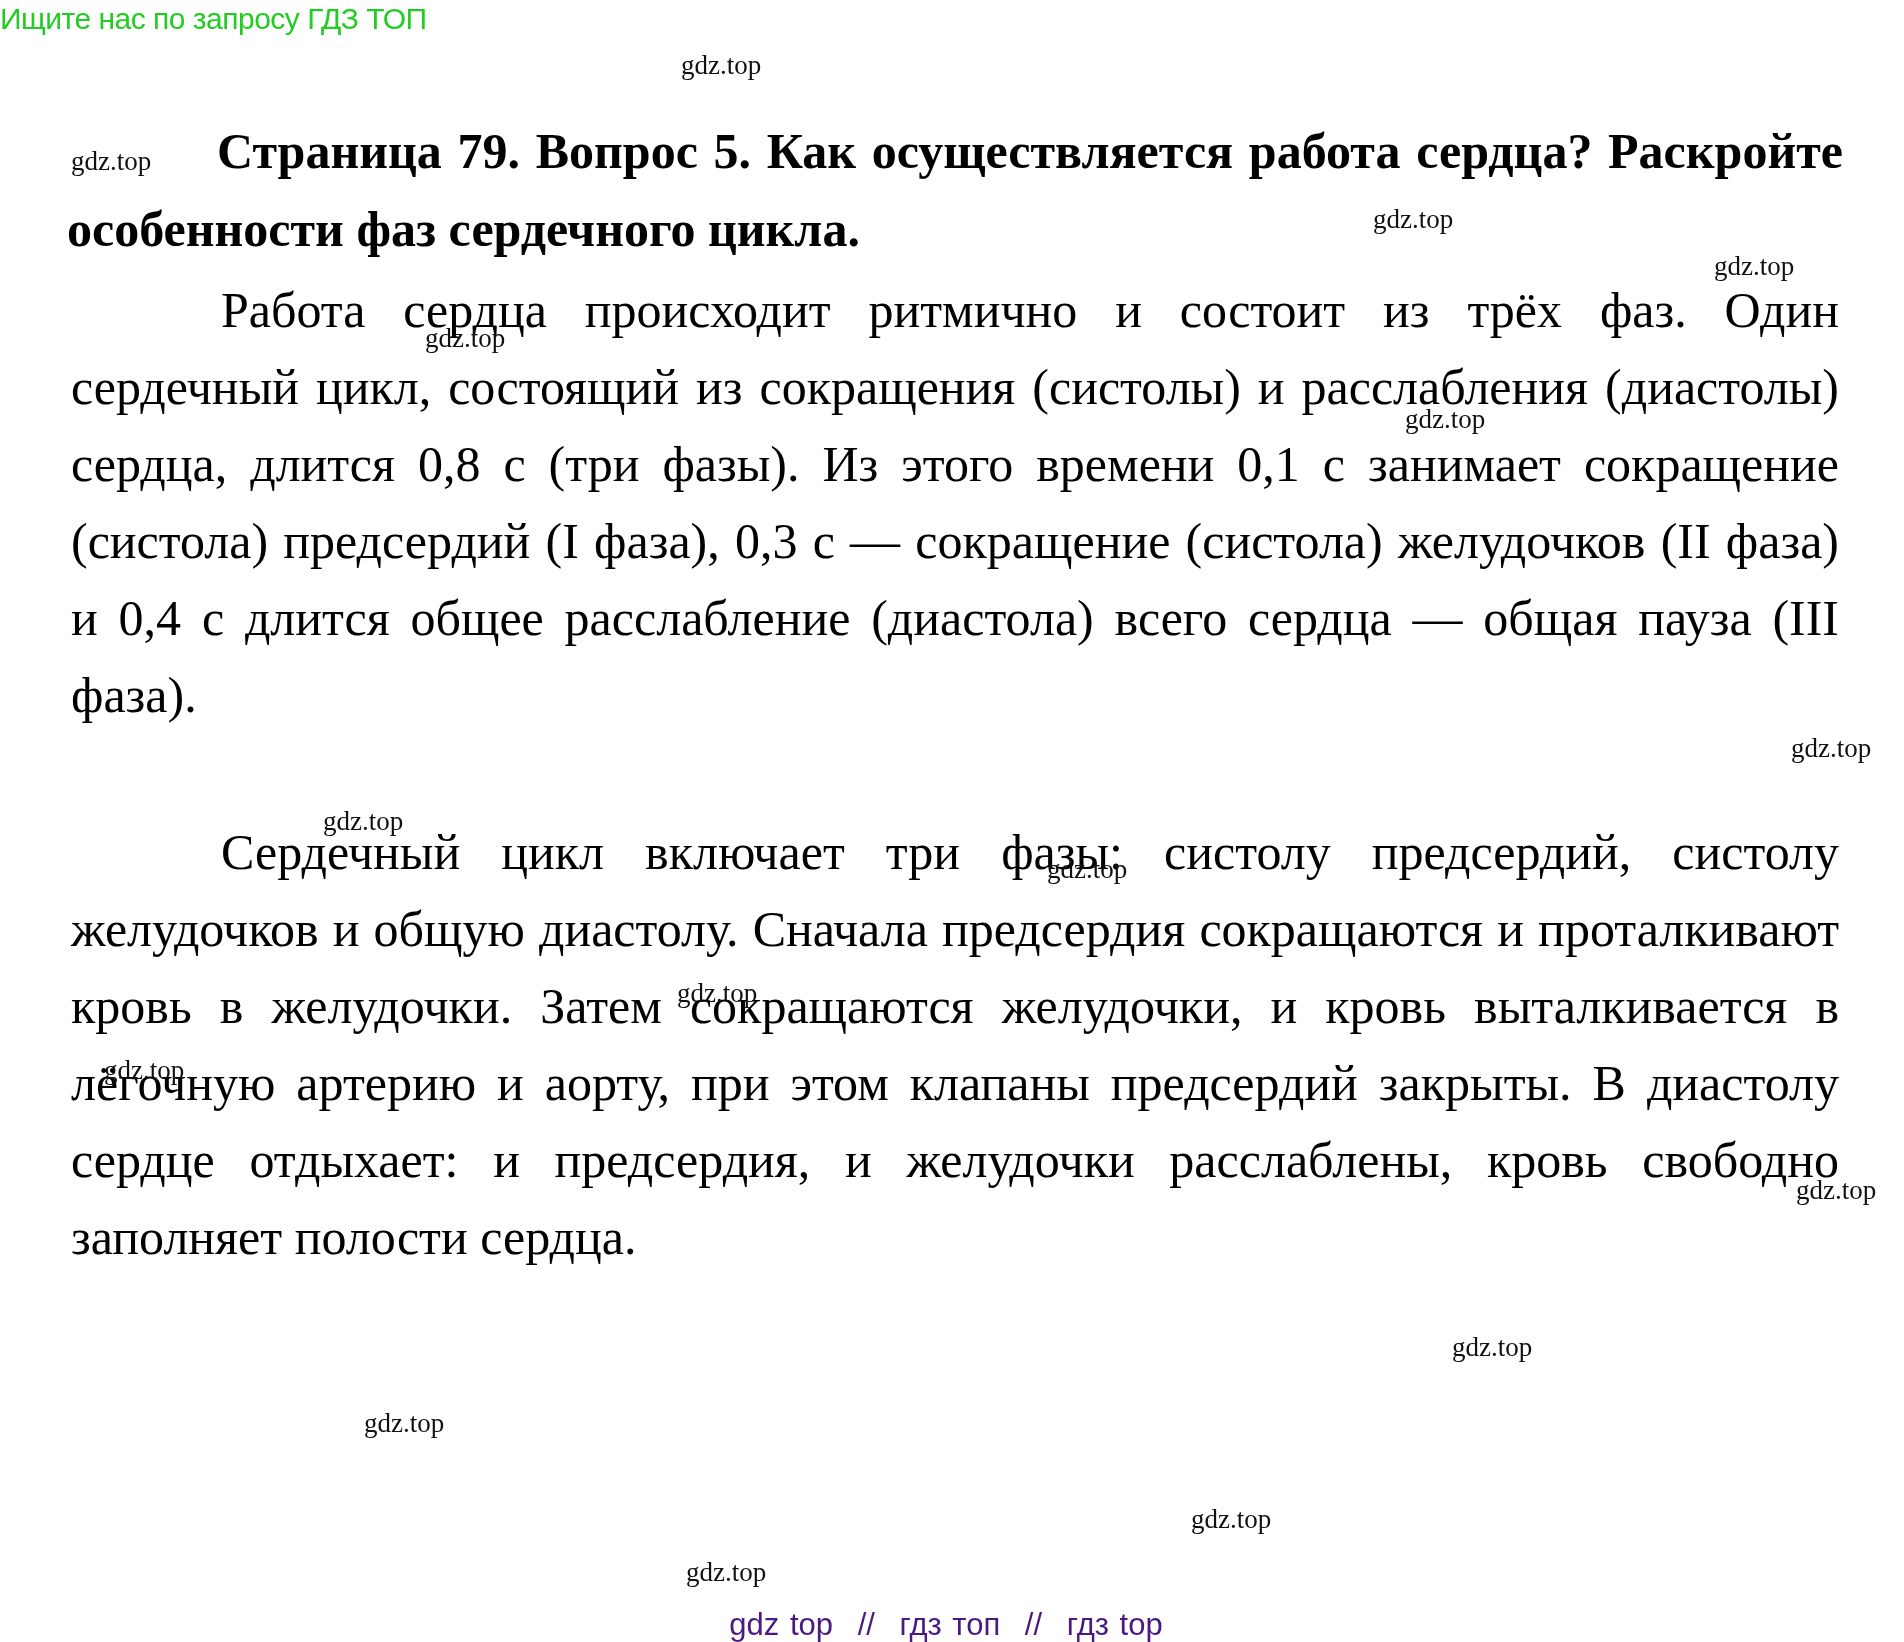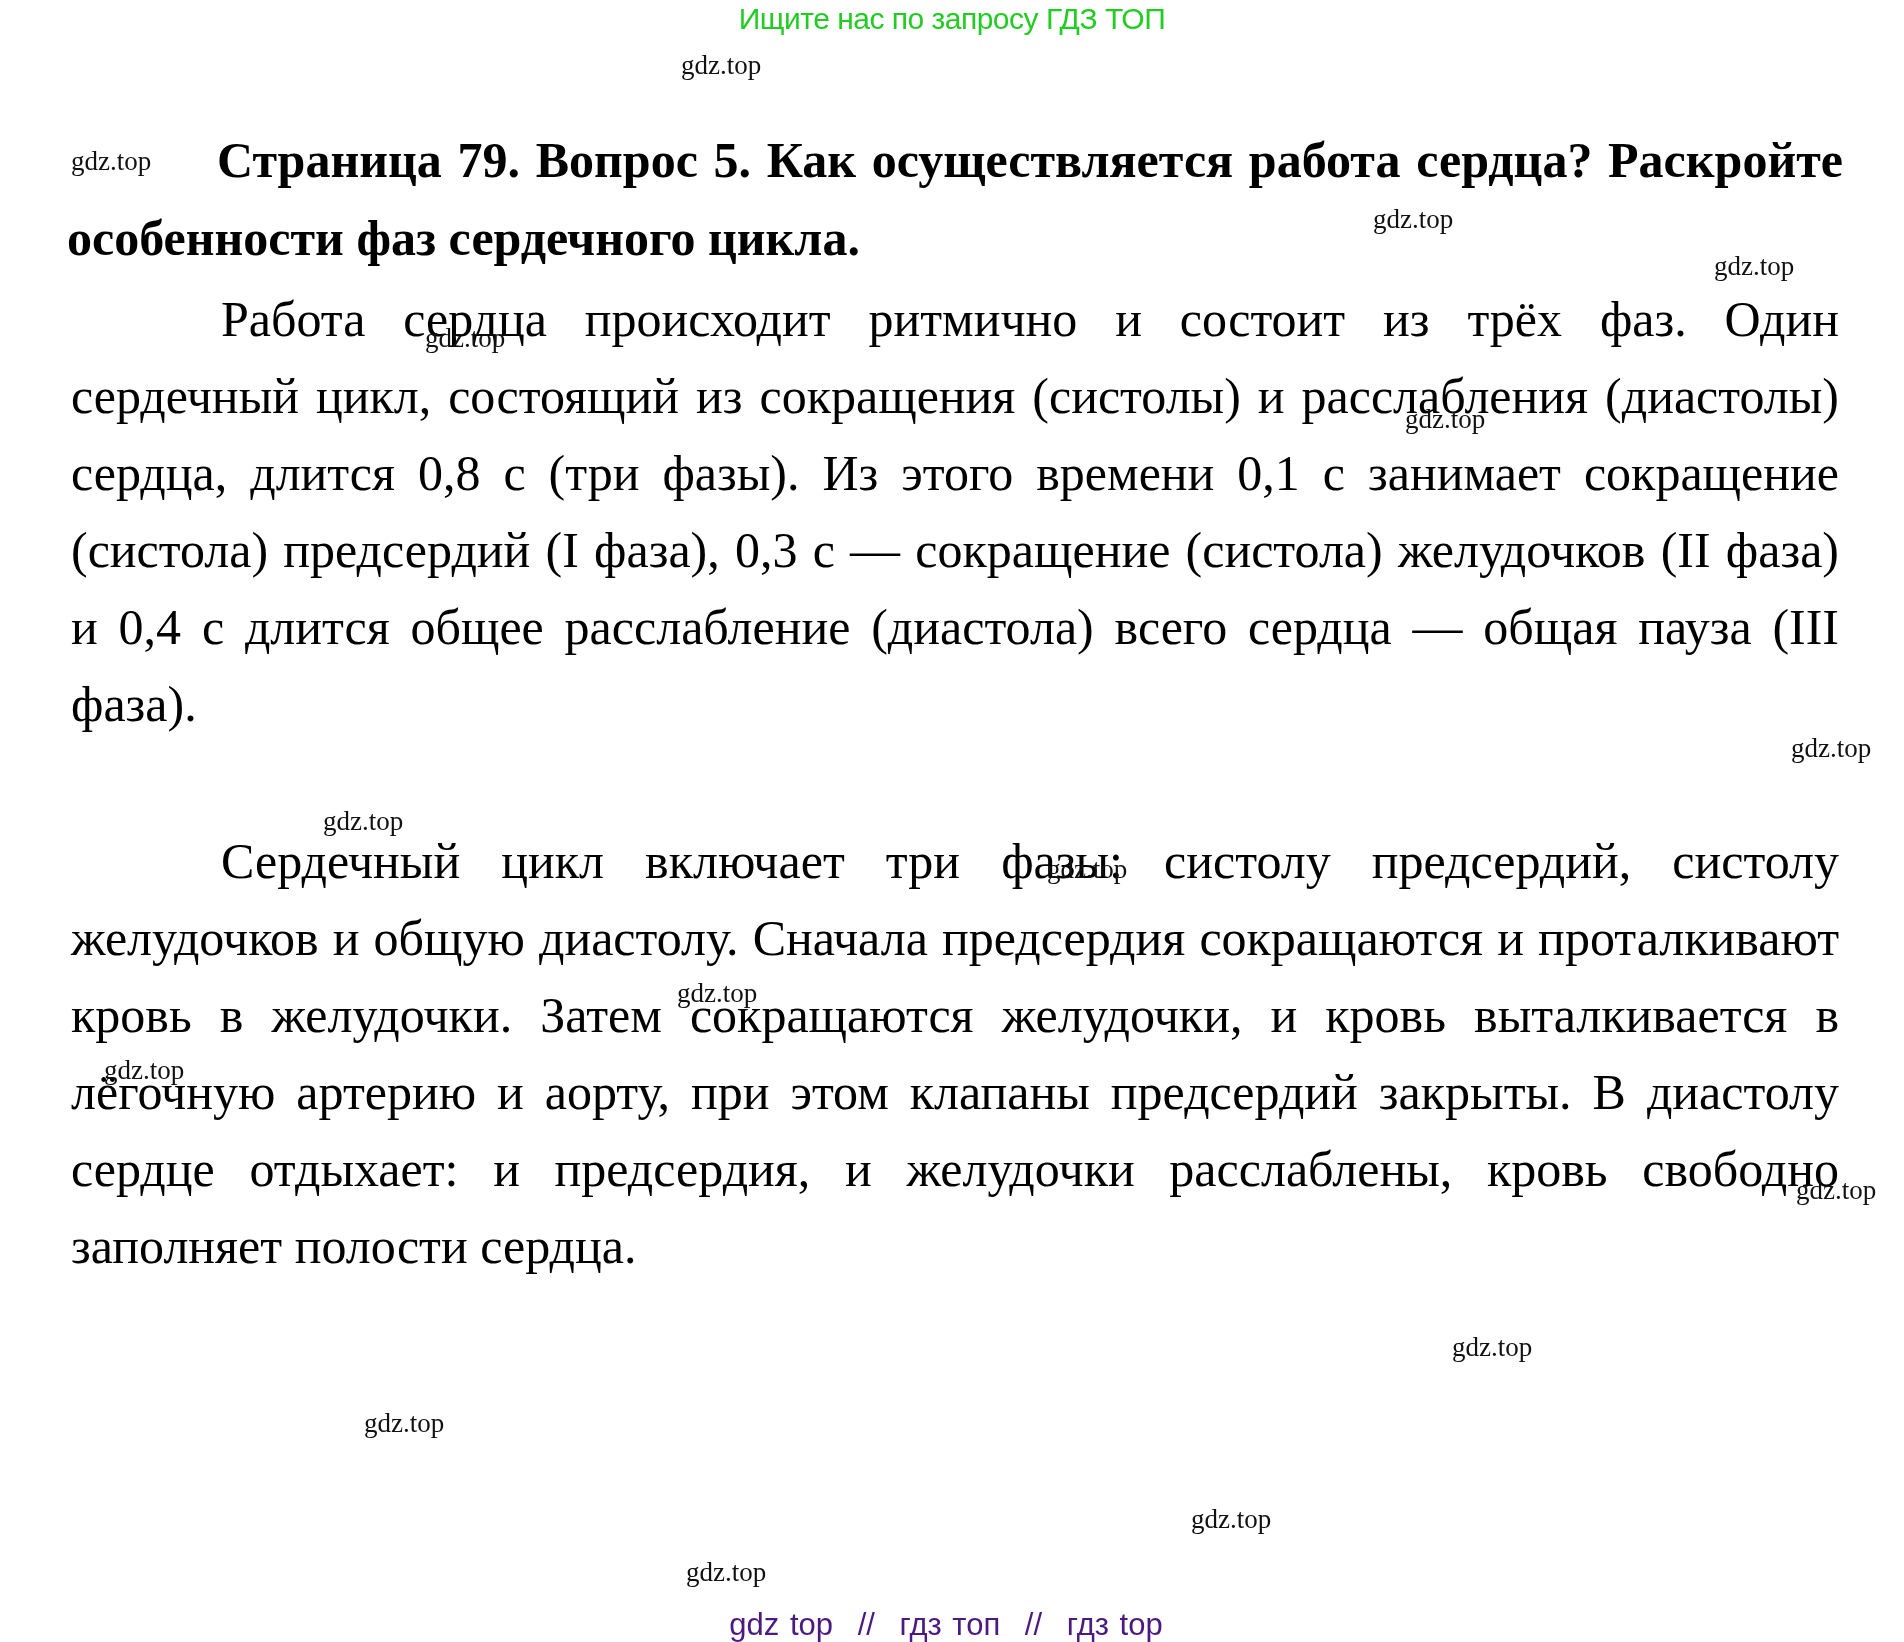--- a/index.html
+++ b/index.html
@@ -1,23 +1,23 @@
 <!DOCTYPE html>
 <html><head>
   <meta charset="utf-8">
   <style>
     html, body { margin: 0; padding: 0; background: #ffffff; }
     body { width: 1904px; height: 1642px; position: relative; overflow: hidden; }
     .promo {
-      position: absolute; left: 0; right: 0; top: 2px; text-align: center;
+      position: absolute; left: 0; right: 0; top: 2px; 
       font-family: "Liberation Sans", sans-serif; font-size: 30px; color: #22cc22;
       letter-spacing: -0.5px;
     }
     .content {
-      position: absolute; left: 67px; width: 1776px; top: 121px;
+      position: absolute; left: 67px; width: 1776px; top: 112px;
       font-family: "Liberation Serif", serif; color: #000;
     }
     .heading {
       font-weight: bold; font-size: 50px; line-height: 78px; text-align: justify;
       margin: 0;
     }
     .heading.indent { text-indent: 150px; }
     .para {
       font-size: 50px; line-height: 77px; text-align: justify; margin: 4px;
     }

